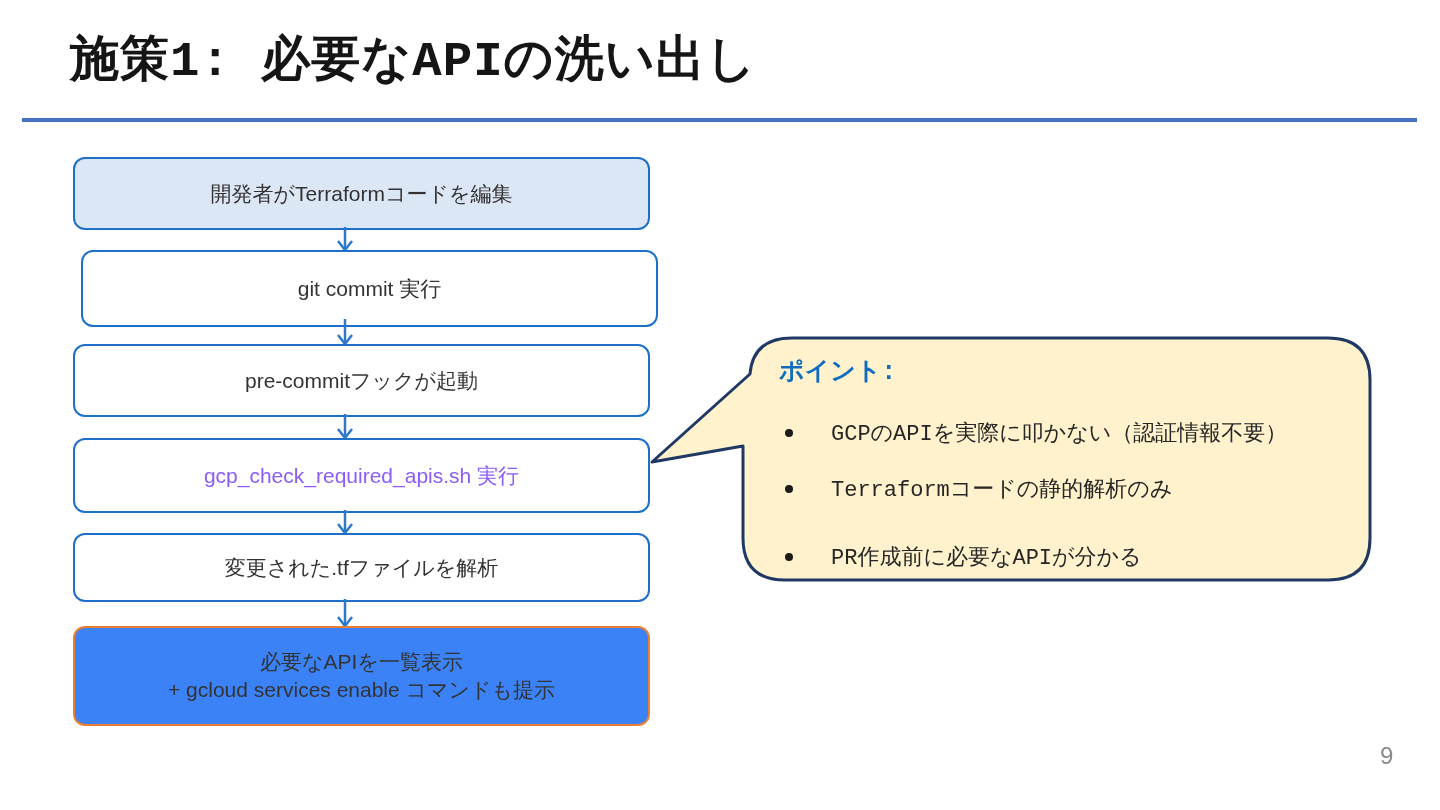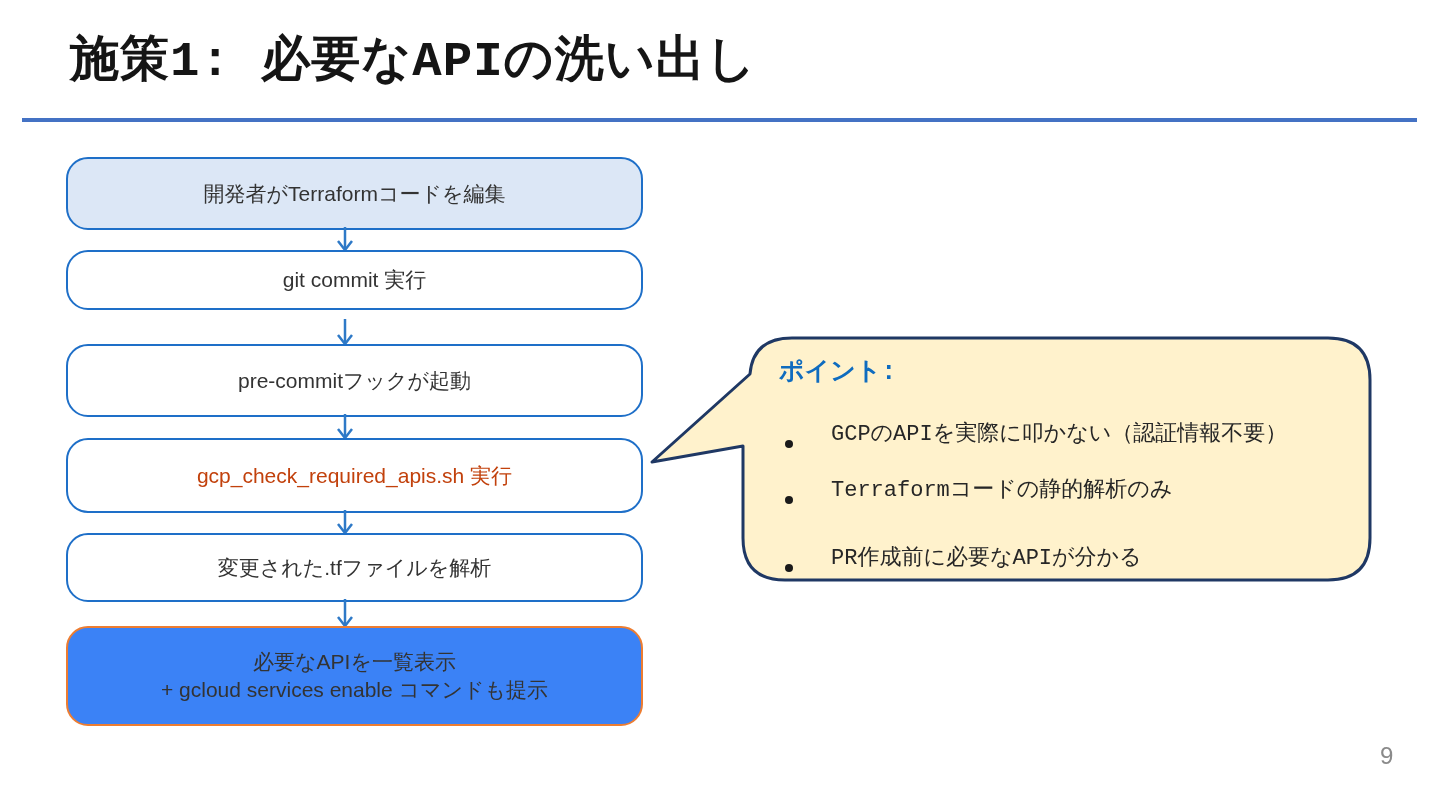--- a/index.html
+++ b/index.html
@@ -31,42 +31,42 @@
     left: 22px;
     top: 118px;
     width: 1395px;
     height: 4px;
     background: #4472c4;
   }
 
   
   .flow-box {
     position: absolute;
-    left: 66px;
+    left: 73px;
     width: 577px;
     border: 2.5px solid #1e6fc8;
-    border-radius: 22px;
+    border-radius: 12px;
     background: #ffffff;
     display: flex;
     flex-direction: column;
     align-items: center;
     justify-content: center;
     font-size: 21px;
     color: #333333;
     text-align: center;
     line-height: 28px;
   }
   .flow-box.fill-blue   { background: #dce7f6; }
-  .flow-box.text-red    { color: #c2410c; }
+  .flow-box.text-red    { color: #8b5cf6; }
   .flow-box.result {
     border-color: #ed7d31;
     background: #3b82f6;
   }
   .fb1 { top: 157px; height: 73px; }
-  .fb2 { top: 250px; height: 60px; }
+  .fb2 { top: 250px; height: 77px; margin-left: 8px; }
   .fb3 { top: 344px; height: 73px; }
   .fb4 { top: 438px; height: 75px; }
   .fb5 { top: 533px; height: 69px; }
   .fb6 { top: 626px; height: 100px; }
 
   .flow-arrow { position: absolute; left: 333px; width: 24px; }
   .fa1 { top: 227px; height: 25px; }
   .fa2 { top: 319px; height: 27px; }
   .fa3 { top: 414px; height: 26px; }
   .fa4 { top: 510px; height: 25px; }
@@ -95,21 +95,21 @@
     font-size: 25px;
     font-weight: bold;
     color: #0f6cbf;
     white-space: nowrap;
   }
   .bullet-row {
     position: absolute;
     left: 42px;
     height: 30px;
     display: flex;
-    align-items: flex-end;
+    align-items: center;
     white-space: nowrap;
   }
   .br1 { top: 80px; }
   .br2 { top: 136px; }
   .br3 { top: 204px; }
   .bullet-dot {
     width: 8px;
     height: 8px;
     border-radius: 50%;
     background: #1a1a1a;

